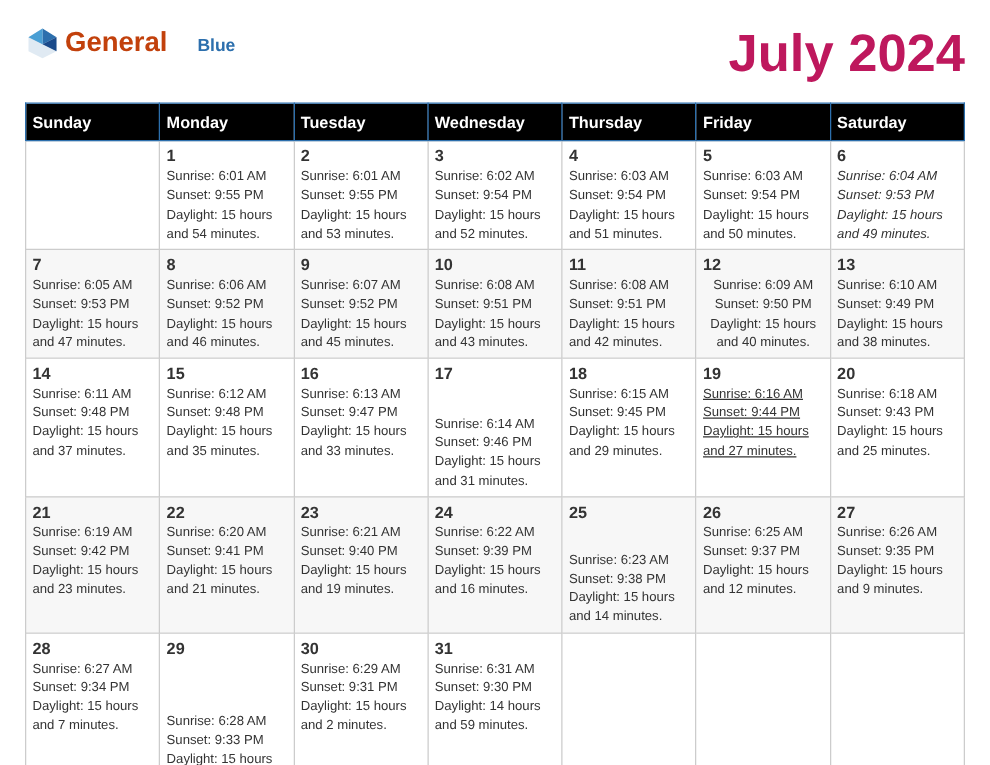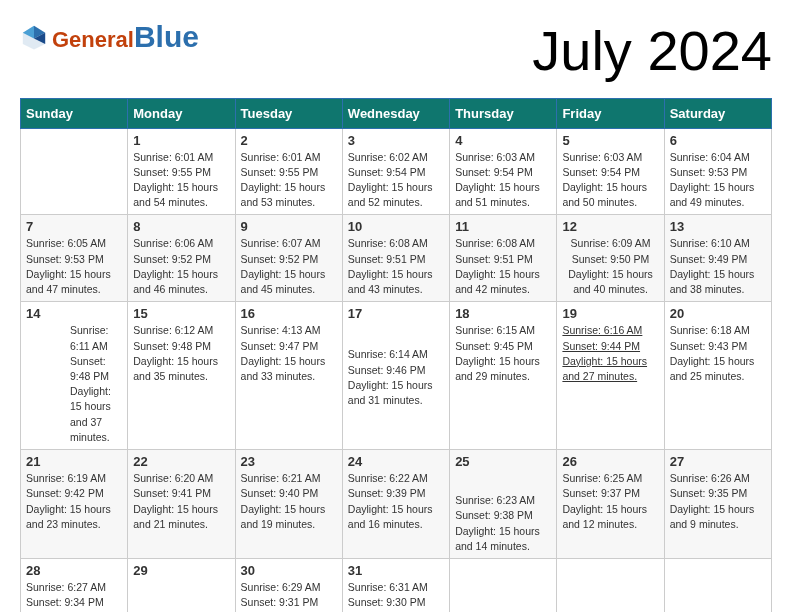--- a/index.html
+++ b/index.html
@@ -22,36 +22,36 @@
       gap: 4px;
     }
     .logo-icon {
       width: 28px;
       height: 28px;
     }
     .title-area {
       text-align: right;
     }
     .main-title {
-      font-size: 56px;
-      font-weight: normal;
-      color: #000000;
+      font-size: 42px;
+      font-weight: bold;
+      color: #be185d;
       line-height: 1.1;
     }
     .subtitle {
       font-size: 18px;
       color: #555;
     }
     .calendar {
       width: 100%;
       border-collapse: collapse;
       border: 1px solid #ccc;
     }
     .calendar th {
-      background-color: #0f766e;
+      background-color: #000000;
       color: white;
       font-size: 13px;
       font-weight: bold;
       padding: 7px 5px;
       text-align: left;
       border: 1px solid #2c6fad;
     }
     .calendar td {
       vertical-align: top;
       border: 1px solid #ccc;
@@ -85,21 +85,21 @@
 
 <div class="header-area">
   <div class="logo">
     <svg class="logo-icon" viewBox="0 0 40 40" xmlns="http://www.w3.org/2000/svg">
       <polygon points="20,4 36,14 36,30 20,38 4,30 4,14" fill="#2c6fad" opacity="0.15"></polygon>
       <polygon points="20,4 36,14 20,22" fill="#2c6fad"></polygon>
       <polygon points="20,22 36,14 36,30" fill="#1a4a8a"></polygon>
       <polygon points="20,22 4,14 20,4" fill="#4a9fd4"></polygon>
     </svg>
     <div>
-      <span style="font-size:22px;font-weight:bold;color:#c2410c;">General</span><span style="font-size:30px;font-weight:bold;color:#2c6fad;">Blue</span>
+      <span style="font-size:22px;font-weight:bold;color:#c2410c;">General</span><span style="font-size:14px;font-weight:bold;color:#2c6fad;margin-left:24px;">Blue</span>
     </div>
   </div>
   <div class="title-area">
     <div class="main-title">July 2024</div>
   </div>
 </div>
 
 <table class="calendar">
   <thead>
     <tr>
@@ -145,21 +145,21 @@
         </td>
         <td>
           <span class="day-number">5</span>
           <div class="day-info" style="white-space: pre-line;">Sunrise: 6:03 AM
 Sunset: 9:54 PM
 Daylight: 15 hours
 and 50 minutes.</div>
         </td>
         <td>
           <span class="day-number">6</span>
-          <div class="day-info" style="white-space: pre-line;">Sunrise: 6:04 AM
+          <div class="day-info" style="white-space: pre-line; font-style: italic;">Sunrise: 6:04 AM
 Sunset: 9:53 PM
 Daylight: 15 hours
 and 49 minutes.</div>
         </td>
       </tr>
       <tr>
         <td>
           <span class="day-number">7</span>
           <div class="day-info" style="white-space: pre-line;">Sunrise: 6:05 AM
 Sunset: 9:53 PM
@@ -205,35 +205,35 @@
           <span class="day-number">13</span>
           <div class="day-info" style="white-space: pre-line;">Sunrise: 6:10 AM
 Sunset: 9:49 PM
 Daylight: 15 hours
 and 38 minutes.</div>
         </td>
       </tr>
       <tr>
         <td>
           <span class="day-number">14</span>
-          <div class="day-info" style="white-space: pre-line; margin-left: 44px;">Sunrise: 6:11 AM
+          <div class="day-info" style="white-space: pre-line;">Sunrise: 6:11 AM
 Sunset: 9:48 PM
 Daylight: 15 hours
 and 37 minutes.</div>
         </td>
         <td>
           <span class="day-number">15</span>
           <div class="day-info" style="white-space: pre-line;">Sunrise: 6:12 AM
 Sunset: 9:48 PM
 Daylight: 15 hours
 and 35 minutes.</div>
         </td>
         <td>
           <span class="day-number">16</span>
-          <div class="day-info" style="white-space: pre-line;">Sunrise: 4:13 AM
+          <div class="day-info" style="white-space: pre-line;">Sunrise: 6:13 AM
 Sunset: 9:47 PM
 Daylight: 15 hours
 and 33 minutes.</div>
         </td>
         <td>
           <span class="day-number">17</span>
           <div class="day-info" style="white-space: pre-line; margin-top: 26px;">Sunrise: 6:14 AM
 Sunset: 9:46 PM
 Daylight: 15 hours
 and 31 minutes.</div>

